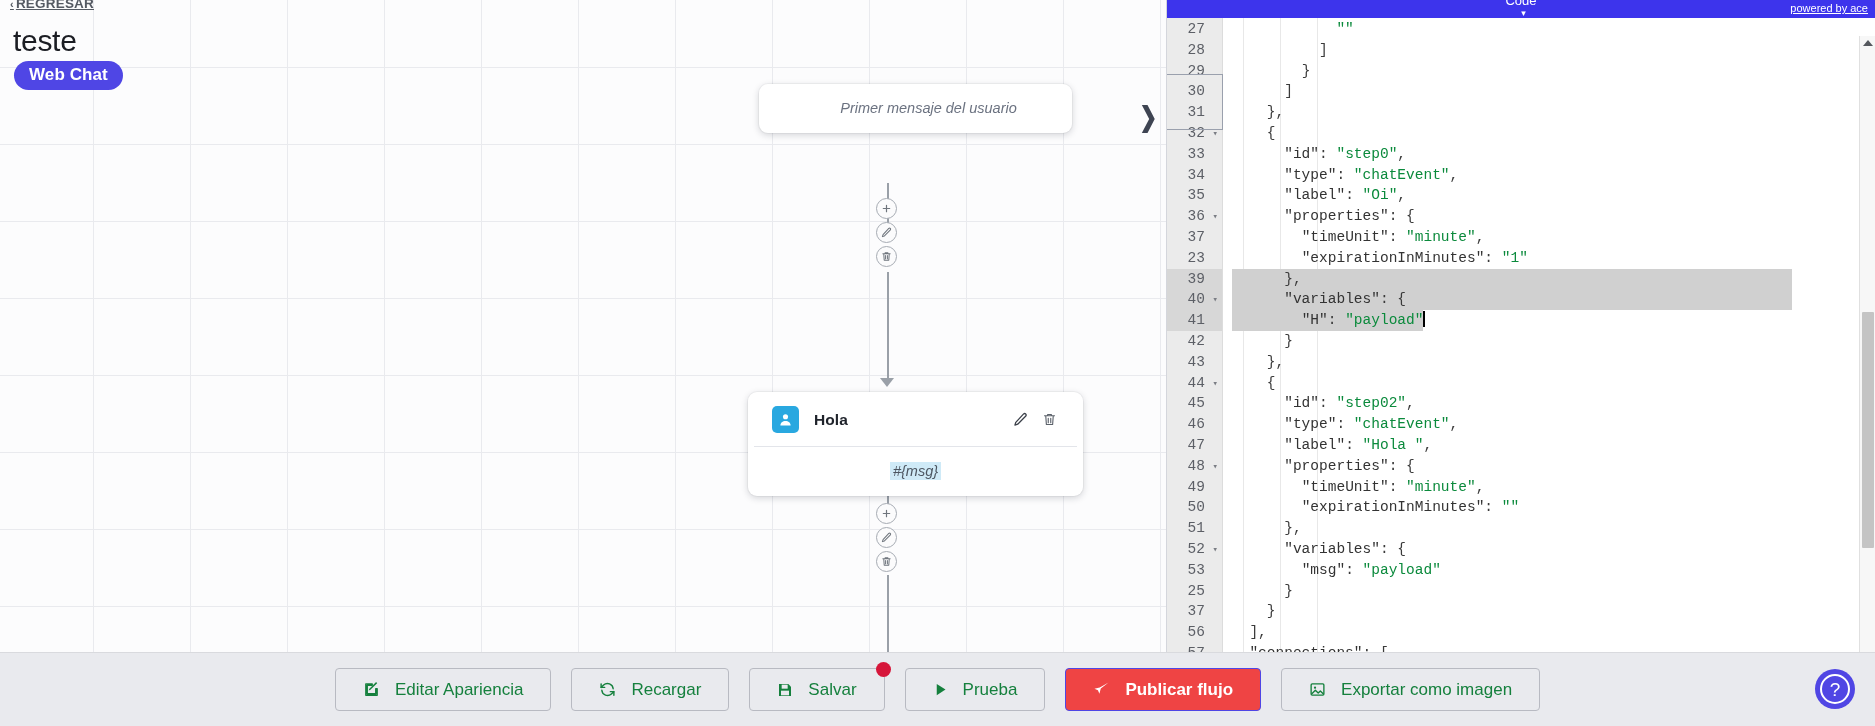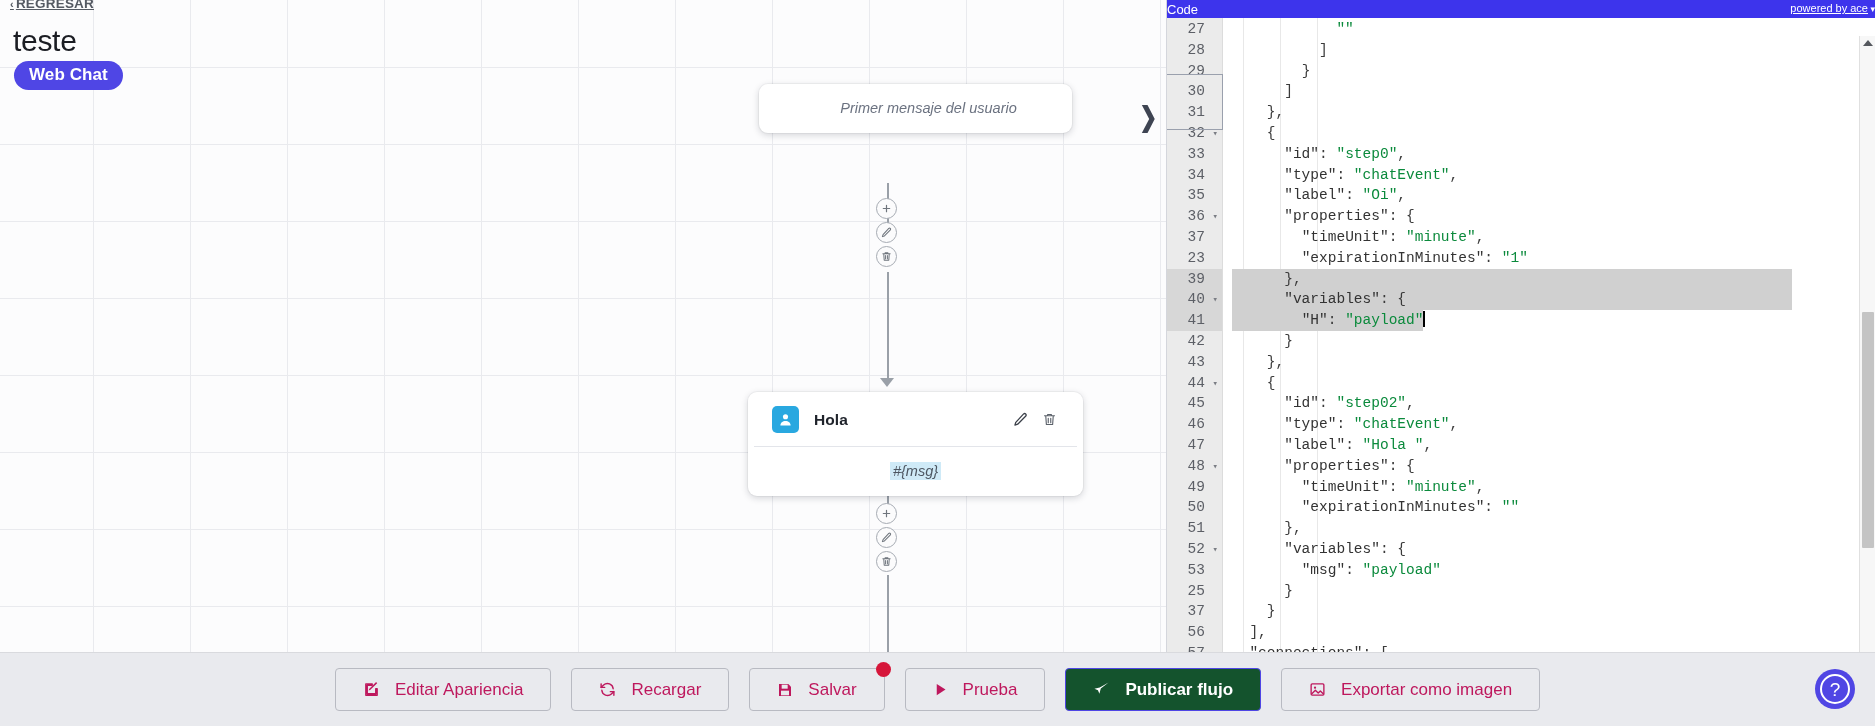--- a/index.html
+++ b/index.html
@@ -111,21 +111,21 @@
 
   
   #code-panel {
     position: absolute; left: 1166px; top: 0;
     width: 709px; height: 652px; background: #fff;
     border-left: 1px solid #d4d6dc;
     overflow: hidden;
   }
   #code-header {
     height: 18px; background: #3d34ec; position: relative;
-    display: flex; align-items: center; justify-content: space-between;
+    display: flex; align-items: center; justify-content: flex-end; flex-direction: column;
   }
   #code-header .title {
     color: #fff; font-size: 13px; font-weight: 400;
     margin-right: 0;
   }
   #code-header .caret { color:#fff; font-size: 9px; margin-left: 5px; }
   #code-header .powered {
     position: absolute; right: 7px; top: 2px;
     color: #fff; font-size: 11px; text-decoration: underline;
     cursor: pointer;
@@ -211,26 +211,26 @@
     border-top: 1px solid #d9dade;
     display: flex; align-items: center; justify-content: center;
     gap: 20px;
   }
   .tbtn {
     position: relative;
     display: flex; align-items: center; justify-content: center;
     gap: 15px;
     height: 43px; padding: 0 27px;
     border: 1px solid #b8bac2; border-radius: 4px;
-    background: transparent; color: #be185d;
+    background: transparent; color: #15803d;
     font-size: 17px; font-family: "Liberation Sans", sans-serif;
     cursor: pointer; white-space: nowrap;
   }
   .tbtn.primary {
-    background: #14532d; border-color: #4f46e5; color: #fff;
+    background: #ef4444; border-color: #4f46e5; color: #fff;
     font-weight: 700;
   }
   .tbtn .ico { display: flex; align-items: center; }
   .badge-dot {
     position: absolute; right: -7px; top: -7px;
     width: 15px; height: 15px; border-radius: 50%;
     background: #d6163a;
   }
   #help-fab {
     position: absolute; right: 20px; bottom: 17px;

